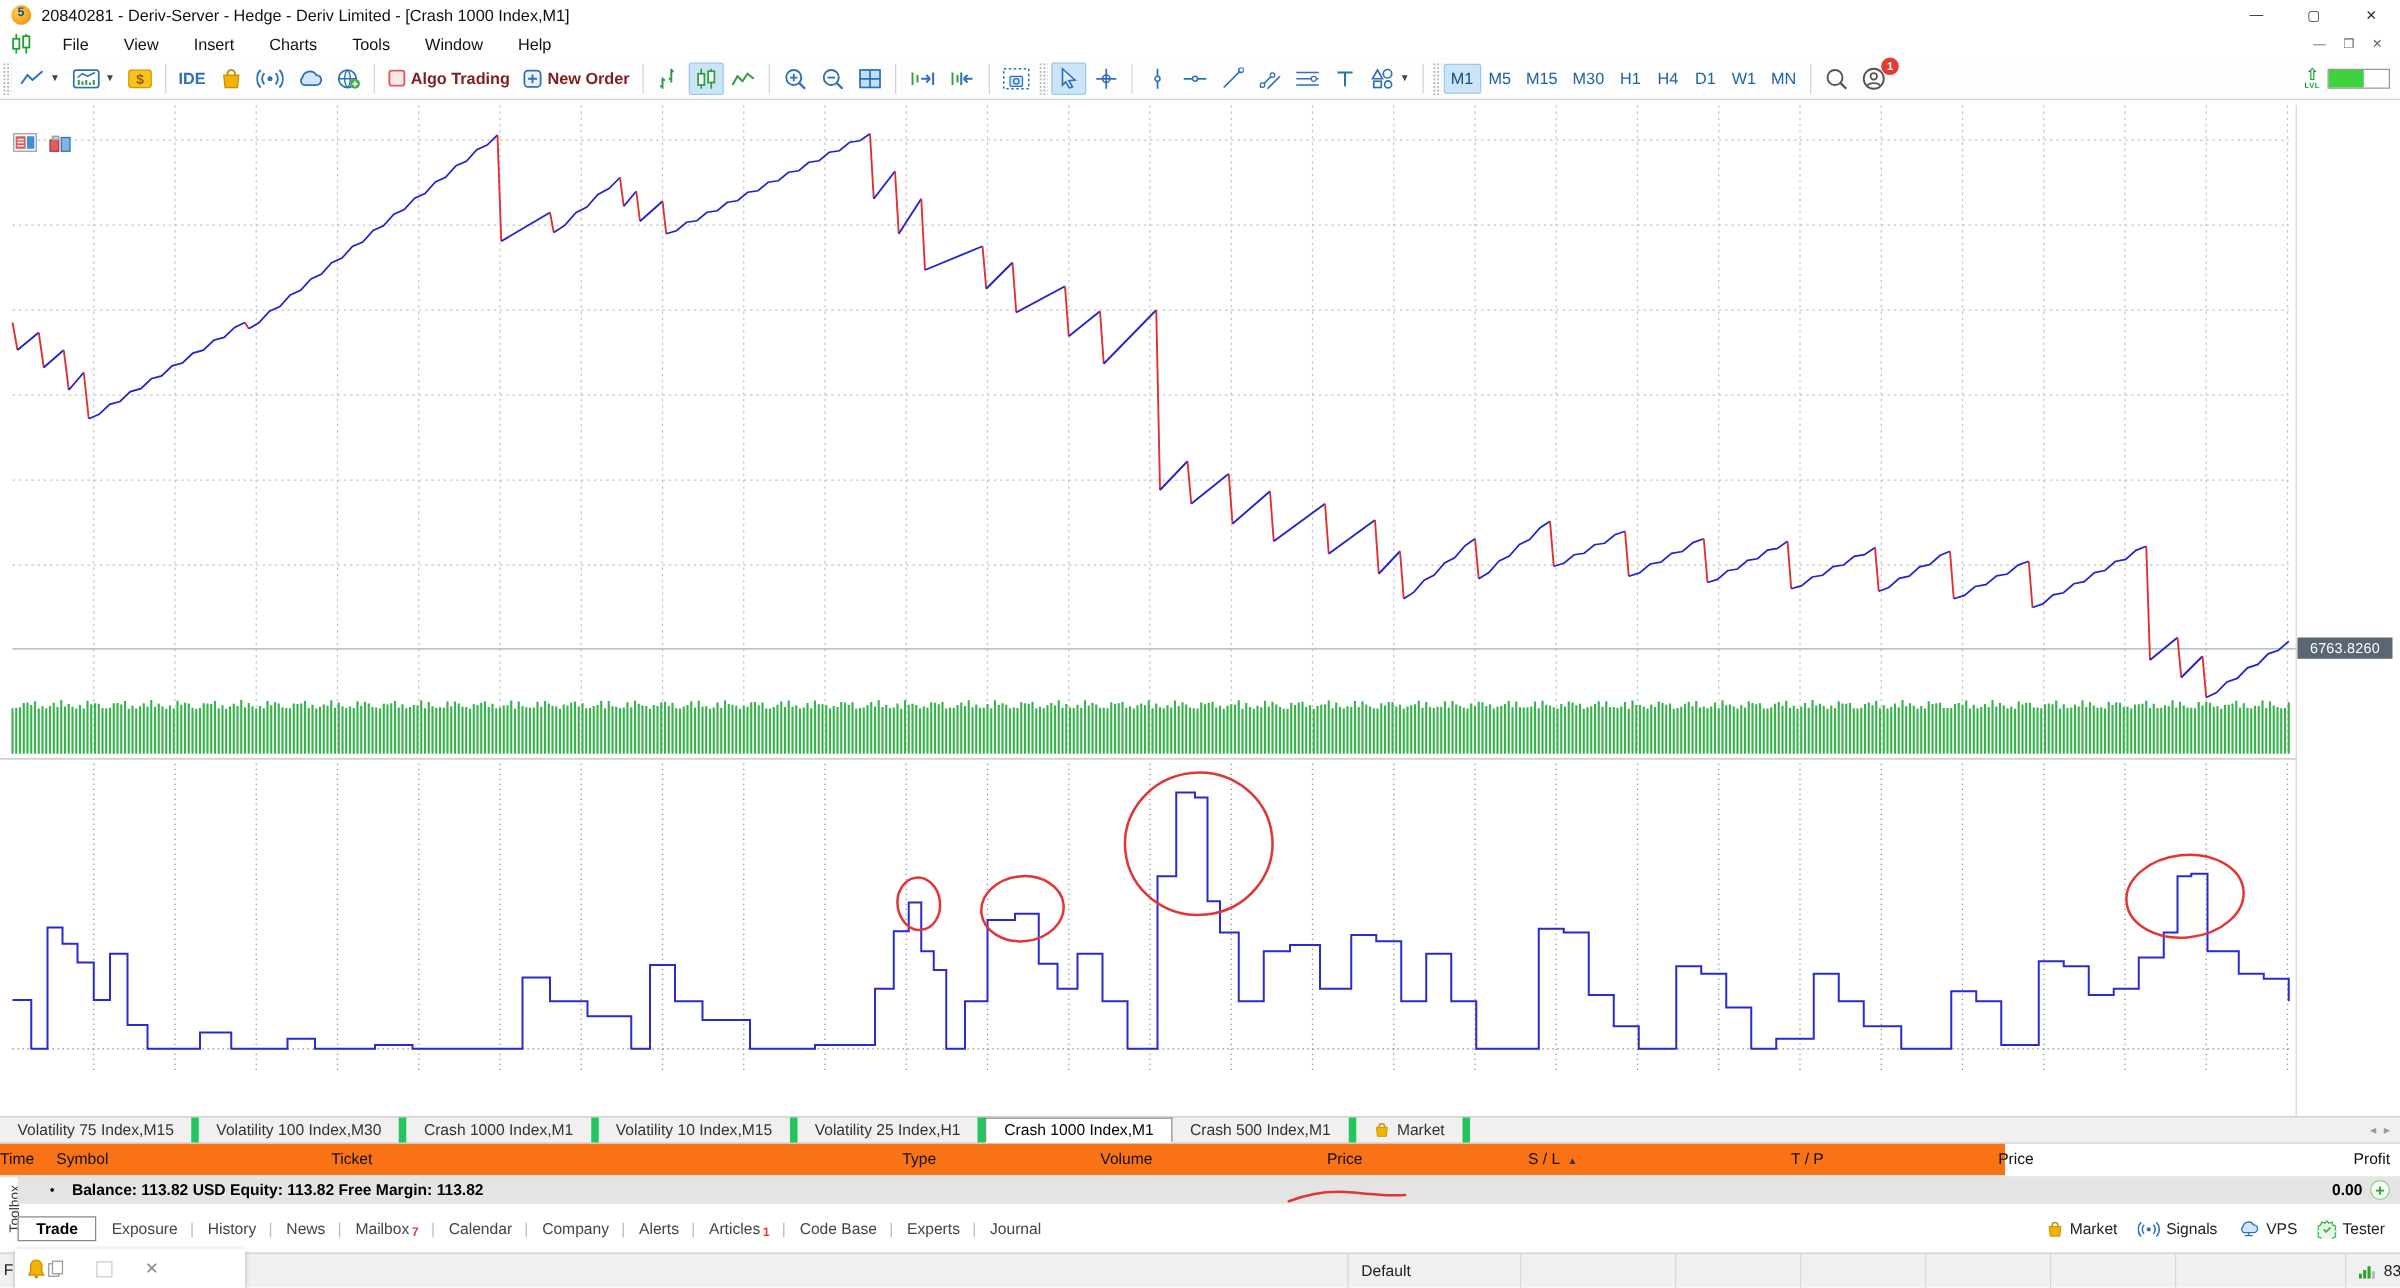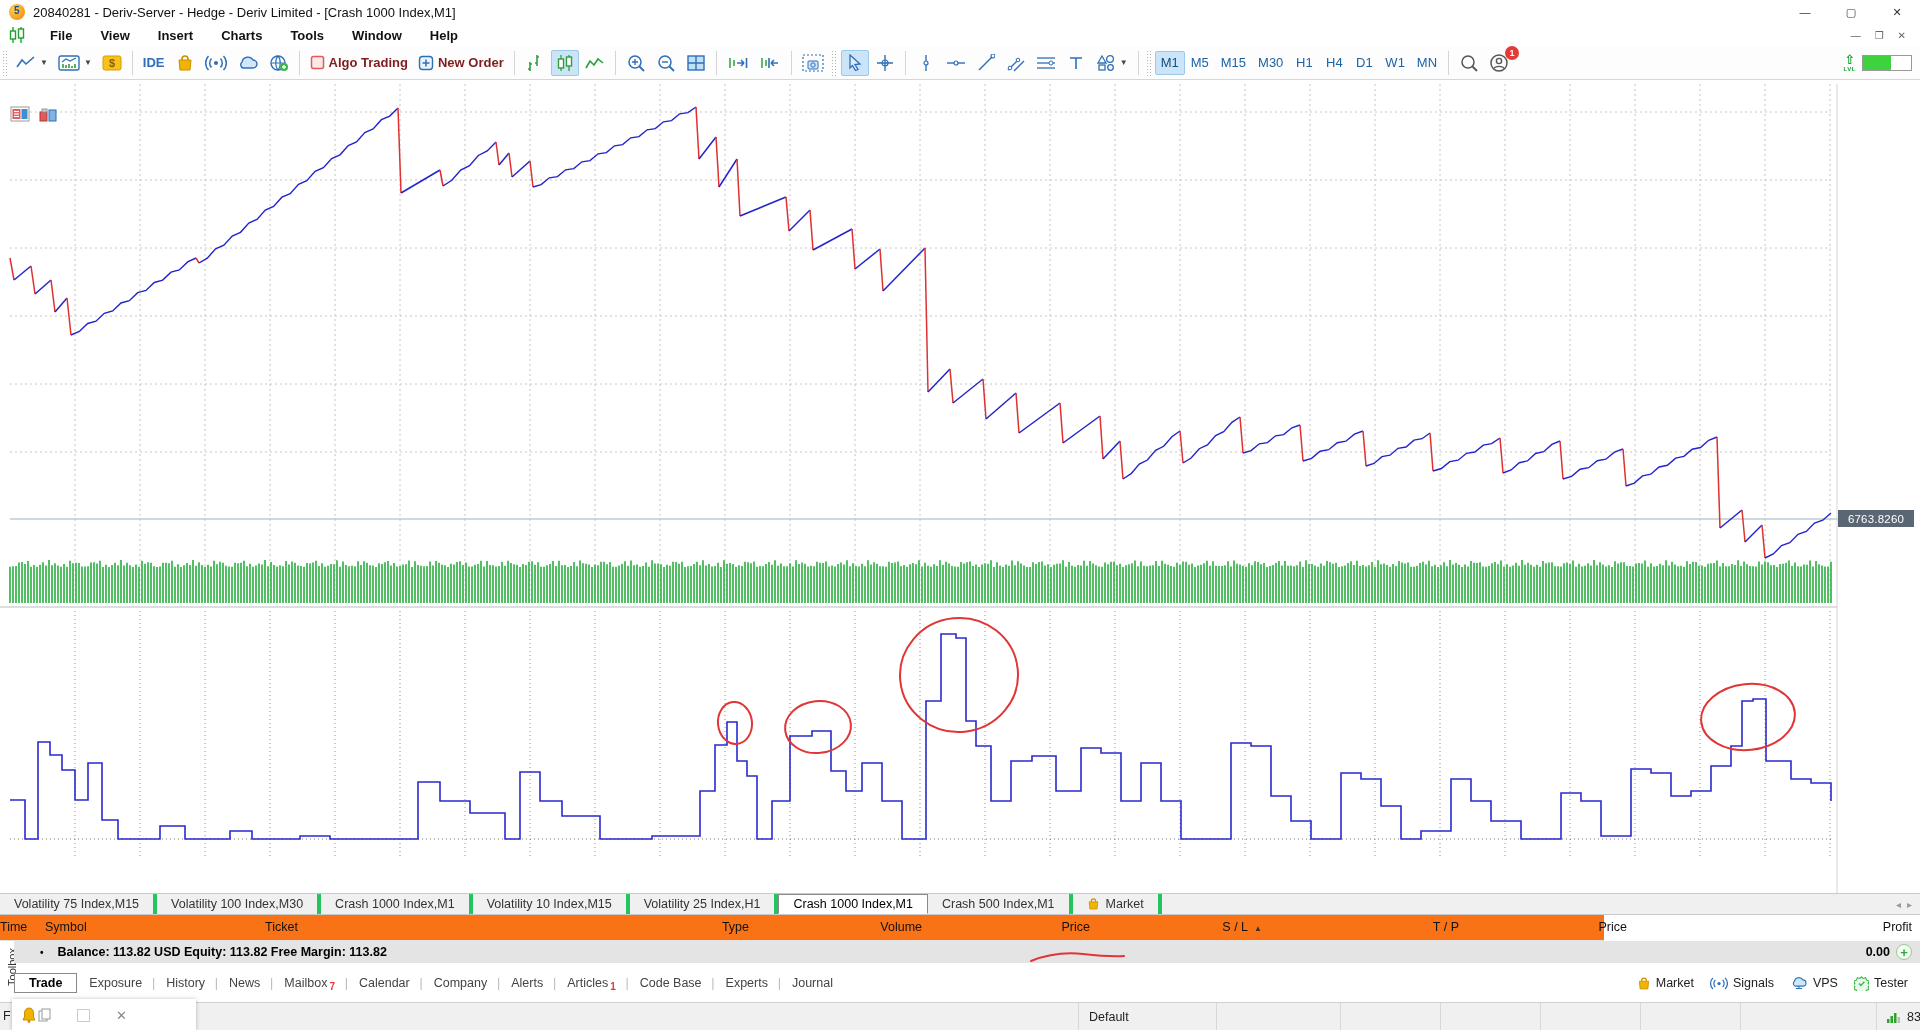--- a/index.html
+++ b/index.html
@@ -9,21 +9,21 @@
   #titlebar { position:absolute; left:0; top:0; width:1920px; height:24px; background:#fff; display:flex; align-items:center; }
   #titlebar .logo { width:16px; height:16px; margin:0 8px 0 9px; border-radius:50%;
     background:radial-gradient(circle at 35% 35%, #ffd24d, #f29a1d 70%); position:relative; }
   #titlebar .logo::after{ content:"5"; position:absolute; left:5px; top:1px; font-size:10px; font-weight:bold; color:#1a4f9c;}
   #titlebar .title { font-size:13px; color:#111; }
   #win-controls { margin-left:auto; display:flex; height:24px; }
   #win-controls .wbtn { width:46px; height:24px; display:flex; align-items:center; justify-content:center; color:#333; font-size:11px; }
   
   #menubar { position:absolute; left:0; top:24px; width:1920px; height:22px; background:#fff; display:flex; align-items:center; }
   #menubar .app-icon { margin:0 10px 0 8px; }
-  #menubar .mitem { padding:2px 14px; color:#111;font-weight:bold; }
+  #menubar .mitem { padding:2px 14px; color:#111; }
   #child-controls { margin-left:auto; display:flex; gap:14px; padding-right:14px; color:#666; font-size:10px; }
   
   #toolbar { position:absolute; left:0; top:46px; width:1920px; height:34px; background:#fdfdfd;
     border-bottom:1px solid #d7d7d7; display:flex; align-items:center; }
   .tb-handle { width:7px; height:26px; margin:0 2px;
     background-image:radial-gradient(#b5b5b5 1px, transparent 1px); background-size:3px 3px; }
   .tb-sep { width:1px; height:24px; background:#d4d4d4; margin:0 5px; }
   .tb-btn { height:26px; min-width:28px; display:flex; align-items:center; justify-content:center;
     border:1px solid transparent; border-radius:2px; margin:0 1px; padding:0 3px; gap:4px; }
   .tb-btn.active { background:#cce4f7; border-color:#9bc9ea; }
@@ -41,21 +41,21 @@
     width:14px; height:14px; font-size:9px; font-weight:bold; display:flex; align-items:center; justify-content:center; }
   
   #chart-region { position:absolute; left:0; top:80px; width:1920px; height:813px; background:#fff; }
   #chart-svg { position:absolute; left:0; top:0; }
   #price-tag { position:absolute; left:1838px; top:430px; width:76px; height:17px; background:#5a6673; color:#fff;
     font-size:11.5px; display:flex; align-items:center; justify-content:center; letter-spacing:.2px; }
   #chart-mini-icons { position:absolute; left:10px; top:26px; display:flex; gap:8px; }
   
   #chart-tabs { position:absolute; left:0; top:893px; width:1920px; height:22px; background:#f0f0f0;
     border-top:1px solid #c9c9c9; border-bottom:1px solid #c9c9c9; display:flex; align-items:stretch; font-size:12.5px; }
-  .ctab { display:flex; align-items:center; padding:0 14px; color:#333; border-right:4px solid #22c55e; }
+  .ctab { display:flex; align-items:center; padding:0 14px; color:#333; border-right:6px solid #22c55e; }
   .ctab.active { background:#fff; border:1px solid #8a8a8a; border-bottom-color:#fff; color:#000; }
   #ctab-scroll { margin-left:auto; display:flex; align-items:center; gap:6px; padding-right:8px; color:#9a9a9a; font-size:10px; }
   
   #toolbox { position:absolute; left:0; top:915px; width:1920px; height:87px; background:#fff; }
   #tb-close { position:absolute; left:2px; top:1px; font-size:11px; color:#444; }
   #tb-side-label { position:absolute; left:-18px; top:46px; transform:rotate(-90deg); font-size:11px; color:#333; width:60px; text-align:center; }
   #tbx-header { position:absolute; left:0; top:0; width:1604px; height:26px; background:#f97316; border-bottom:1px solid #e0e0e0; }
   .col-label { position:absolute; top:5px; font-size:12.5px; color:#111; white-space:nowrap; }
   .sort-mark { font-size:8px; color:#333; margin-left:6px; }
   #balance-row { position:absolute; left:14px; top:26px; width:1906px; height:22px; background:#e4e4e4;

